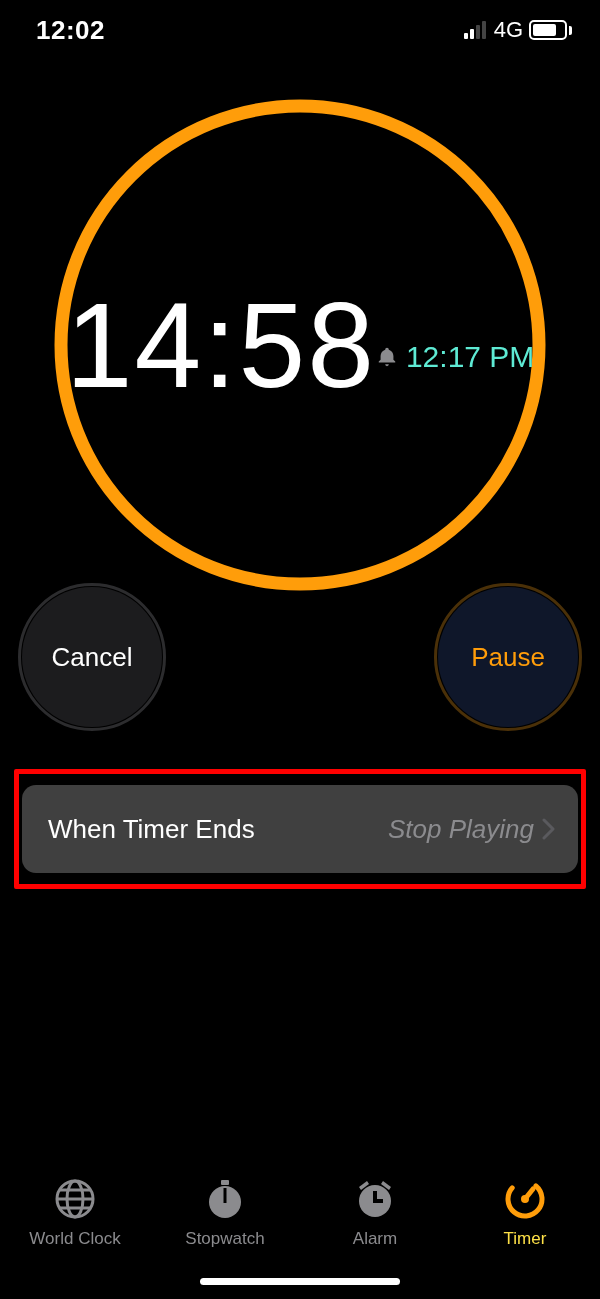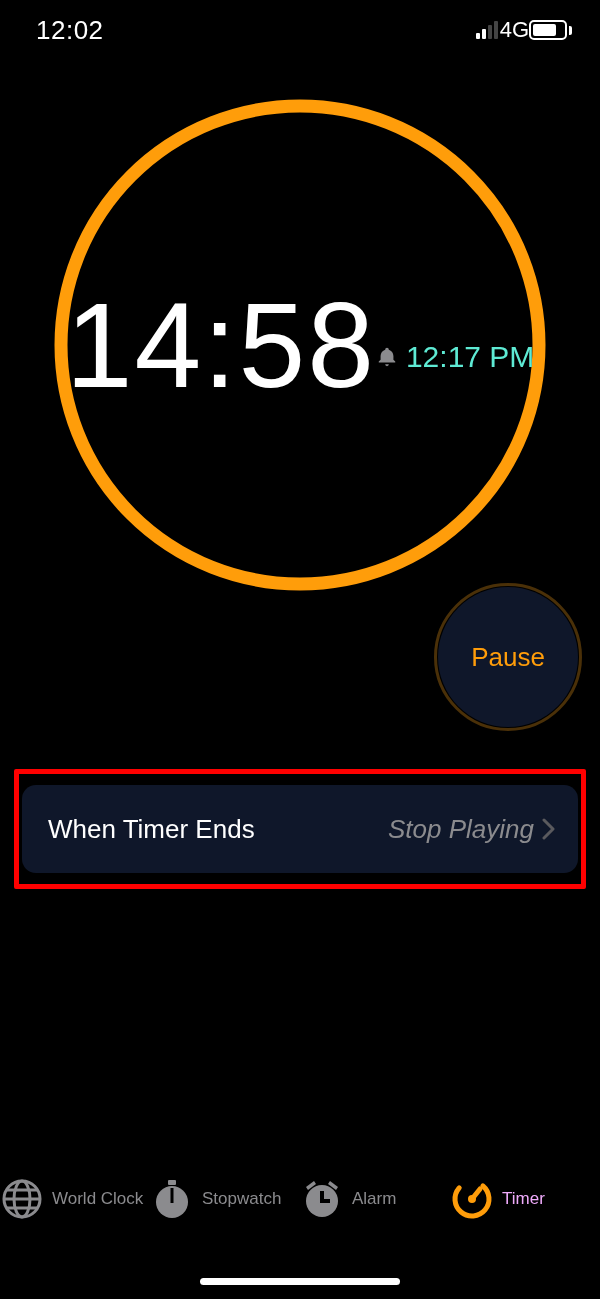--- a/index.html
+++ b/index.html
@@ -1,22 +1,22 @@
 <!DOCTYPE html>
 <html><head>
 <meta charset="utf-8">
 <style>
   * { box-sizing: border-box; margin: 0; padding: 0; }
   html, body { width: 600px; height: 1299px; background: #000; font-family: -apple-system, "Helvetica Neue", Arial, sans-serif; color: #fff; overflow: hidden; }
   .screen { position: relative; width: 600px; height: 1299px; }
 
   
   .status-bar { position: absolute; top: 0; left: 0; right: 0; height: 60px; display: flex; align-items: center; justify-content: space-between; padding: 0 28px 0 36px; }
-  .status-time { font-size: 26px; font-weight: 400; letter-spacing: 0.5px; }
-  .status-right { display: flex; align-items: center; }
+  .status-time { font-size: 26px; font-weight: 700; letter-spacing: 0.5px; }
+  .status-right { display: flex; align-items: center; gap: 6px; }
   .signal { display: flex; align-items: flex-end; gap: 2px; height: 18px; }
   .signal .bar { width: 4px; background: #444; border-radius: 1px; }
   .signal .bar.on { background: #fff; }
   .net-label { font-size: 22px; font-weight: 500; margin-left: 2px; }
   .battery { display: flex; align-items: center; }
   .battery-body { width: 38px; height: 20px; border: 2px solid #fff; border-radius: 5px; position: relative; padding: 2px; }
   .battery-fill { height: 100%; width: 75%; background: #fff; border-radius: 2px; }
   .battery-cap { width: 3px; height: 9px; background: #fff; border-radius: 0 2px 2px 0; margin-left: 2px; }
 
   
@@ -31,32 +31,32 @@
   .controls { position: absolute; top: 587px; left: 0; right: 0; height: 160px; }
   .ctrl-btn { position: absolute; width: 140px; height: 140px; border-radius: 50%; display: flex; align-items: center; justify-content: center; font-size: 26px; cursor: pointer; }
   .ctrl-btn .ring { position: absolute; inset: -4px; border-radius: 50%; border: 3px solid rgba(255,255,255,0); }
   .cancel { left: 22px; top: 0; background: #1c1c1e; color: #fff; }
   .cancel .ring { border-color: #2c2c2e; }
   .pause { right: 22px; top: 0; background: #0f172a; color: #ff9d0a; }
   .pause .ring { border-color: #4a3008; }
 
   
   .ends-highlight { position: absolute; left: 14px; right: 14px; top: 769px; height: 120px; border: 5px solid #f00; border-radius: 2px; }
-  .ends-row { position: absolute; left: 22px; right: 22px; top: 785px; height: 88px; background: #0f172a; border-radius: 14px; display: flex; align-items: center; justify-content: space-between; padding: 0 22px 0 26px; cursor: pointer; }
+  .ends-row { position: absolute; left: 22px; right: 22px; top: 785px; height: 88px; background: #404040; border-radius: 14px; display: flex; align-items: center; justify-content: space-between; padding: 0 22px 0 26px; cursor: pointer; }
   .ends-label { font-size: 26px; color: #fff; }
   .ends-value-wrap { display: flex; align-items: center; gap: 8px; }
   .ends-value { font-size: 26px; color: #8b8b8e; font-style: italic; }
   .chev { color: #5a5a5e; }
 
   
   .tabbar { position: absolute; left: 0; right: 0; bottom: 0; height: 140px; background: #000; display: flex; justify-content: space-around; align-items: flex-start; padding-top: 18px; }
-  .tab { display: flex; flex-direction: row; align-items: center; gap: 8px; width: 25%; cursor: pointer; }
+  .tab { display: flex; flex-direction: column; align-items: center; gap: 8px; width: 25%; cursor: pointer; }
   .tab .icon { width: 44px; height: 44px; display: flex; align-items: center; justify-content: center; }
   .tab .label { font-size: 17px; color: #8b8b8e; }
-  .tab.active .label { color: #f0abfc; }
+  .tab.active .label { color: #fde047; }
   .tab svg { width: 44px; height: 44px; }
   .tab .stroke { stroke: #8b8b8e; fill: none; }
   .tab .fill { fill: #8b8b8e; }
   .tab.active .stroke { stroke: #ff9d0a; }
   .tab.active .fill { fill: #ff9d0a; }
 
   .home-indicator { position: absolute; bottom: 14px; left: 50%; transform: translateX(-50%); width: 200px; height: 7px; background: #fff; border-radius: 4px; }
 </style>
 </head>
 <body>
@@ -91,20 +91,24 @@
       <div class="end-time-row">
         <svg class="bell" viewBox="0 0 24 24">
           <path fill="#8b8b8e" d="M12 2a2 2 0 0 0-2 2c-2.9.9-5 3.6-5 6.8V15l-2 2v1h18v-1l-2-2v-4.2c0-3.2-2.1-5.9-5-6.8a2 2 0 0 0-2-2zm-2 18a2 2 0 0 0 4 0h-4z"></path>
         </svg>
         <span>12:17 PM</span>
       </div>
     </div>
   </div>
 
   <div class="controls">
+    <div class="ctrl-btn cancel">
+      <div class="ring"></div>
+      <span>Cancel</span>
+    </div>
     <div class="ctrl-btn pause">
       <div class="ring"></div>
       <span>Pause</span>
     </div>
   </div>
 
   <div class="ends-highlight"></div>
   <div class="ends-row">
     <span class="ends-label">When Timer Ends</span>
     <div class="ends-value-wrap">

